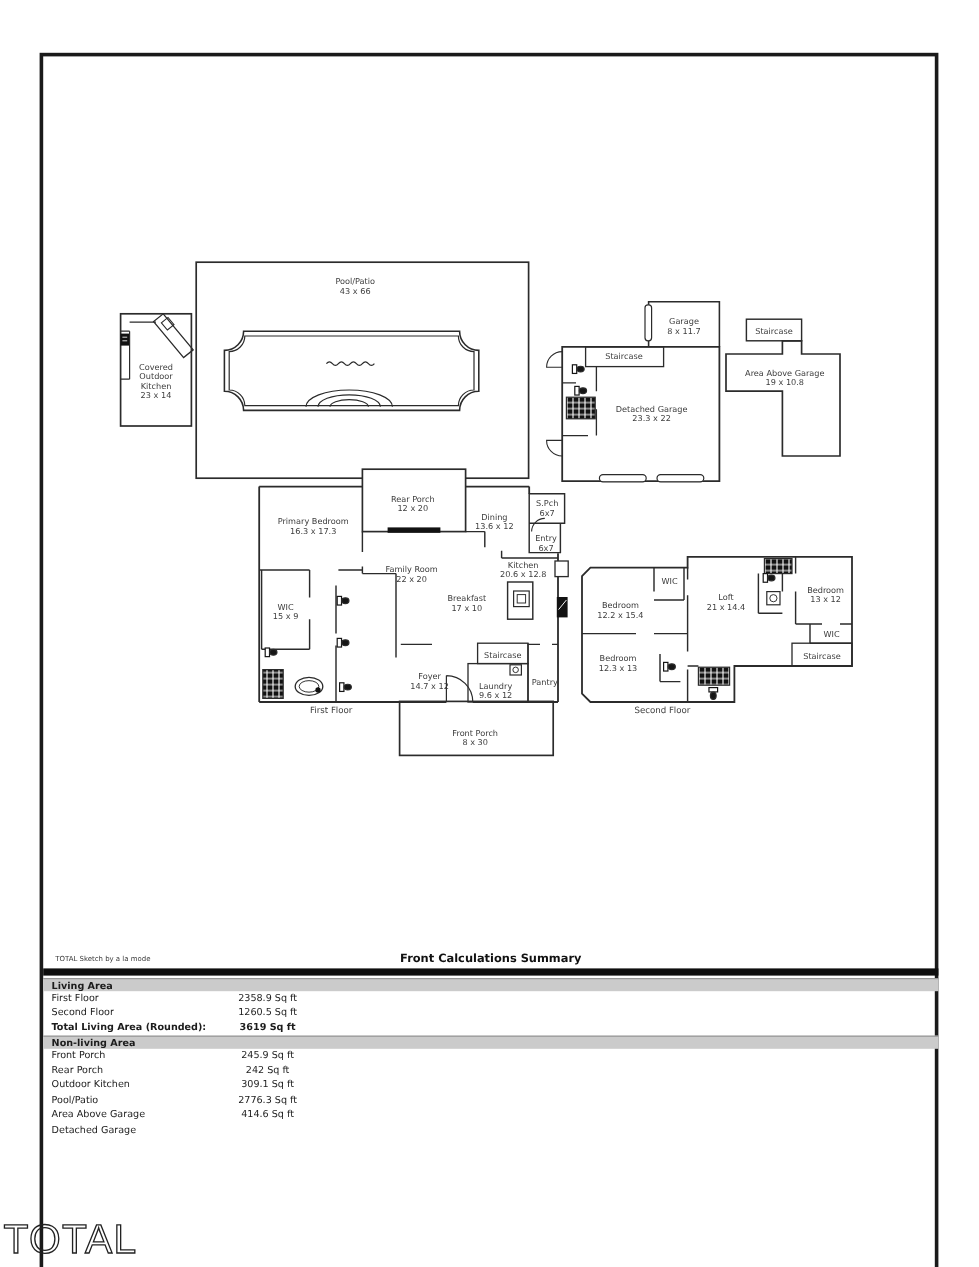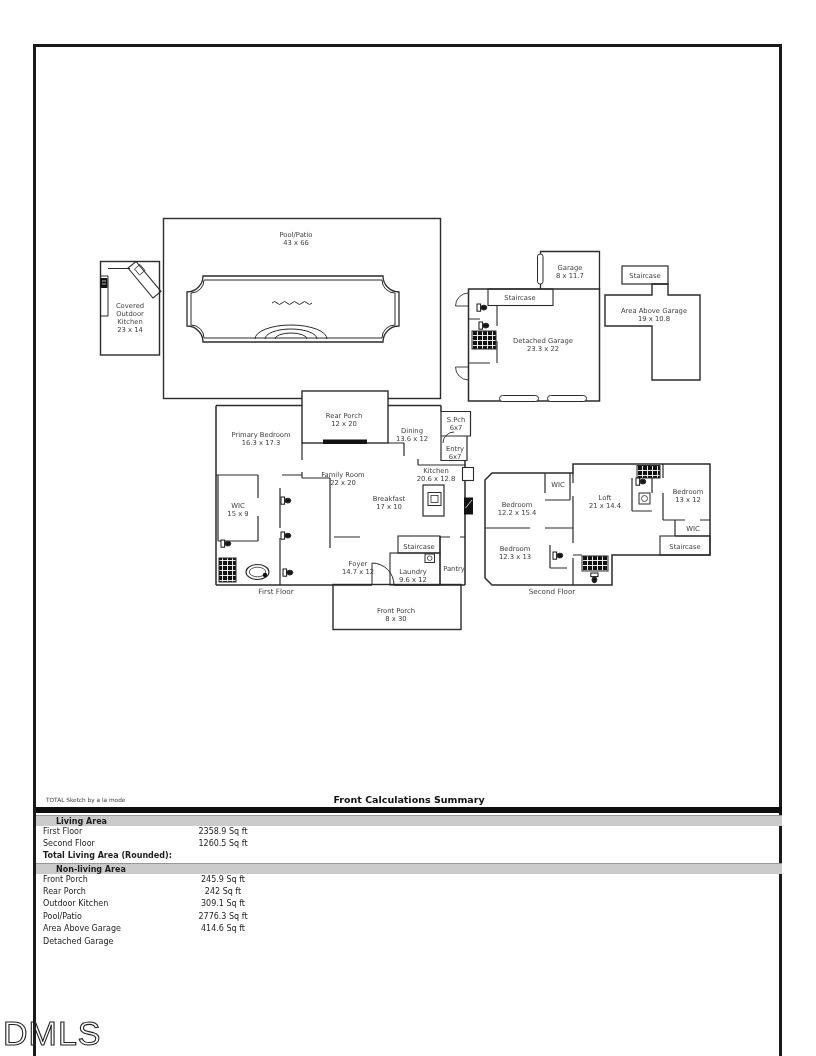--- a/index.html
+++ b/index.html
@@ -10,21 +10,21 @@
   svg.plan{position:absolute;left:0;top:0;z-index:1;pointer-events:none;}
   svg.plan text{font-family:"DejaVu Sans","Liberation Sans",sans-serif;font-size:6.8px;fill:#3d3d3d;}
   svg.plan text.flr{font-size:7.2px;}
 
   .summary{position:absolute;left:36px;top:764px;width:746px;z-index:2;font-size:8px;color:#1c1c1c;}
   .sum-head{position:relative;height:15px;}
   .branding{position:absolute;left:10px;top:5px;font-size:5.8px;color:#3a3a3a;}
   .sum-title{position:absolute;left:0;right:0;top:2px;text-align:center;font-weight:bold;font-size:9.5px;color:#111;}
   .blackbar{height:5.5px;background:#0e0e0e;margin-bottom:2px;}
   .band{height:11px;line-height:11px;background:#cbcbcb;border-top:1px solid #979797;
-        font-weight:bold;padding-left:20px;box-sizing:border-box;}
+        font-weight:bold;padding-left:7px;box-sizing:border-box;}
   .row{position:relative;height:12.4px;line-height:12.4px;}
   .row .rl{padding-left:7px;}
   .row .rv{position:absolute;left:0;top:0;width:374px;text-align:center;}
   .row.bold{font-weight:bold;}
 
   .watermark{position:absolute;left:3px;top:986px;z-index:5;font-size:34px;letter-spacing:1px;
              font-family:"Liberation Sans",sans-serif;color:transparent;
              -webkit-text-stroke:1.1px #222;}
 </style>
 </head>
@@ -197,20 +197,21 @@
     <div class="row">
       <span class="rl">First Floor</span>
       <span class="rv">2358.9 Sq ft</span>
     </div>
     <div class="row">
       <span class="rl">Second Floor</span>
       <span class="rv">1260.5 Sq ft</span>
     </div>
     <div class="row bold">
       <span class="rl">Total Living Area (Rounded):</span>
+      <span class="rv">3619 Sq ft</span>
     </div>
 
     <div class="band">Non-living Area</div>
     <div class="row">
       <span class="rl">Front Porch</span>
       <span class="rv">245.9 Sq ft</span>
     </div>
     <div class="row">
       <span class="rl">Rear Porch</span>
       <span class="rv">242 Sq ft</span>
@@ -225,14 +226,14 @@
     </div>
     <div class="row">
       <span class="rl">Area Above Garage</span>
       <span class="rv">414.6 Sq ft</span>
     </div>
     <div class="row">
       <span class="rl">Detached Garage</span>
     </div>
   </div>
 
-  <div class="watermark">DMLS</div>
+  <div class="watermark">TOTAL</div>
 </div>
 
 </body></html>

